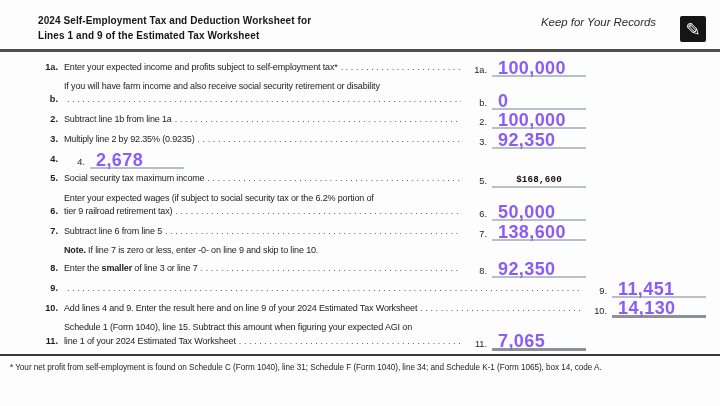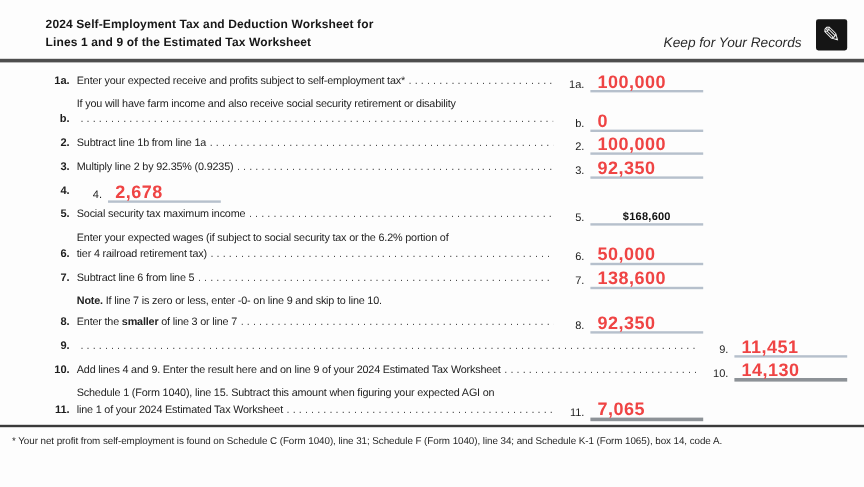--- a/index.html
+++ b/index.html
@@ -8,21 +8,21 @@
     background: #fdfdfd;
     font-family: "Liberation Sans", "DejaVu Sans", sans-serif;
     color: #232323;
     overflow: hidden;
   }
   .page { padding: 13px 14px 0 38px; }
 
   
   .header { display: flex; align-items: flex-end; justify-content: space-between; }
   .title-line { font-size: 10px; font-weight: bold; line-height: 15px; color: #171717; letter-spacing: .1px; }
-  .keep { display: flex; align-items: flex-end; gap: 12px; padding-bottom: 1px; }
+  .keep { display: flex; align-items: flex-start; gap: 24px; padding-bottom: 1px; }
   .keep-text { font-style: italic; font-size: 11.4px; color: #2a2a2a; }
   .pencil-box { width: 26px; height: 26px; background: #151515; color: #fff;
     display: flex; align-items: center; justify-content: center; font-size: 18px; border-radius: 2px;
     font-family: "DejaVu Sans", sans-serif; }
   .hrule { height: 2.5px; background: #4e4e4e; margin: 6px -14px 9px -38px; }
 
   
   .row { display: flex; align-items: flex-end; margin-bottom: 6.5px; }
   .num { width: 26px; flex: none; text-align: right; font-weight: bold; font-size: 9.2px;
     line-height: 13.2px; padding-right: 6px; color: #1d1d1d; }
@@ -32,24 +32,24 @@
   .leader { flex: 1; min-width: 0; overflow: hidden; white-space: nowrap;
     margin: 0 5px 0 3px; color: #4a4a4a; font-size: 9px; letter-spacing: 2.6px; }
   .leader::after { content: "......................................................................................................................................................"; }
 
   .val { flex: none; width: 120px; display: flex; align-items: flex-end; margin-bottom: -3px; }
   .vlabel { width: 26px; flex: none; text-align: right; padding-right: 5px;
     font-size: 9.2px; line-height: 13px; color: #1d1d1d; }
   .vbox { flex: 1; min-width: 0; height: 16px; display: flex; align-items: flex-end;
     border-bottom: 2px solid #b6c0cc; }
   .vbox.heavy { border-bottom: 3.5px solid #8d9297; }
-  .vtext { font-size: 15px; font-weight: bold; color: #ef4444; line-height: 13px;
+  .vtext { font-size: 18px; font-weight: bold; color: #8b5cf6; line-height: 13px;
     padding-left: 6px; letter-spacing: .4px; }
   .vbox.printed .vtext { color: #111; font-size: 9.2px; letter-spacing: .2px;
-    width: 100%; text-align: center; padding-left: 0; line-height: 12px; }
+    width: 100%; text-align: center; padding-left: 0; line-height: 12px; font-family: Liberation Mono, monospace; }
   .colb-spacer { flex: none; width: 120px; }
 
   .note-row { margin: -1px 0 5.5px 0; }
   .note-label { font-weight: bold; font-size: 9px; letter-spacing: -0.15px; }
   .note-text { font-size: 9px; letter-spacing: -0.15px; }
   .bold { font-weight: bold; }
 
   
   .footrule { height: 2px; background: #3a3a3a; margin: 5px -14px 7px -38px; }
   .footnote { font-size: 8.2px; color: #262626; margin-left: -28px; letter-spacing: -0.05px; white-space: nowrap; }
@@ -68,21 +68,21 @@
       <span class="keep-text">Keep for Your Records</span>
       <span class="pencil-box">✎</span>
     </div>
   </div>
   <div class="hrule"></div>
 
   <div class="row">
     <div class="num">1a.</div>
     <div class="body">
       <div class="tline lastline">
-          <span class="txt">Enter your expected receive and profits subject to self-employment tax*</span>
+          <span class="txt">Enter your expected income and profits subject to self-employment tax*</span>
           <span class="leader"></span>
         </div>
     </div>
     <div class="val">
       <span class="vlabel">1a.</span>
       <span class="vbox">
           <span class="vtext">100,000</span>
         </span>
     </div>
     <div class="colb-spacer"></div>
@@ -164,21 +164,21 @@
         </span>
     </div>
     <div class="colb-spacer"></div>
   </div>
 
   <div class="row">
     <div class="num">6.</div>
     <div class="body">
       <div class="tline">Enter your expected wages (if subject to social security tax or the 6.2% portion of</div>
       <div class="tline lastline">
-          <span class="txt">tier 4 railroad retirement tax)</span>
+          <span class="txt">tier 9 railroad retirement tax)</span>
           <span class="leader"></span>
         </div>
     </div>
     <div class="val">
       <span class="vlabel">6.</span>
       <span class="vbox">
           <span class="vtext">50,000</span>
         </span>
     </div>
     <div class="colb-spacer"></div>

